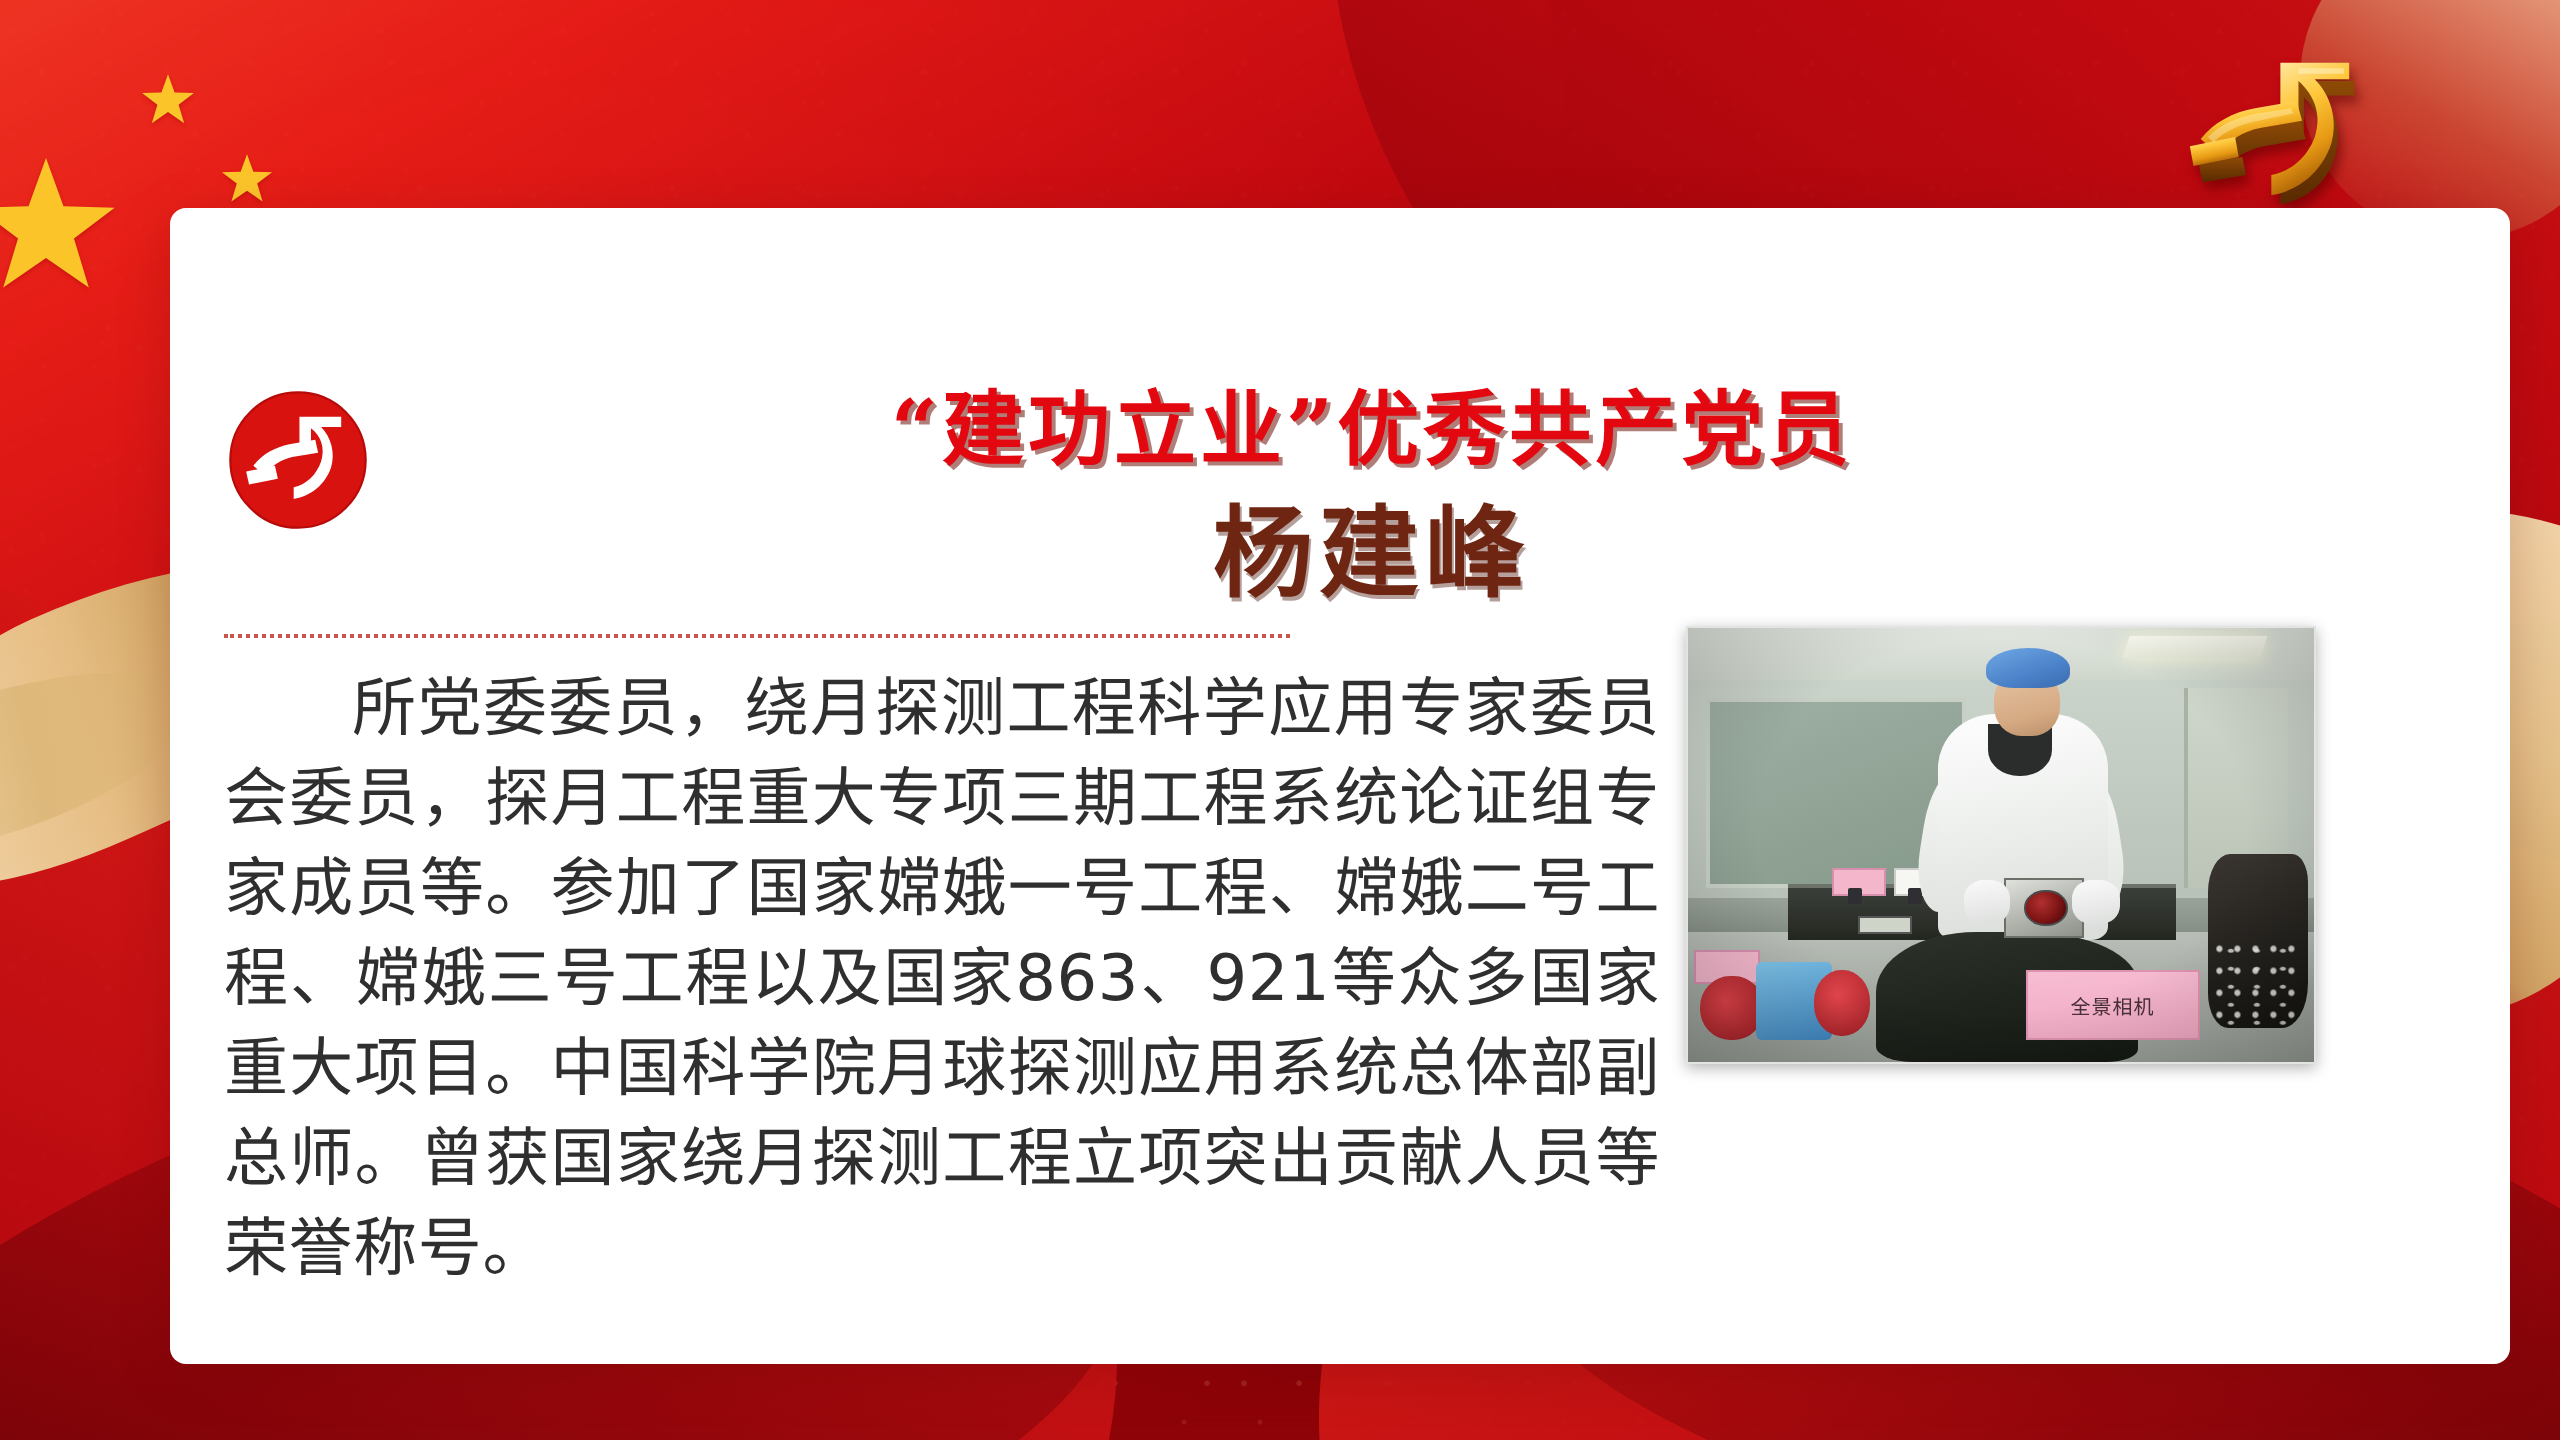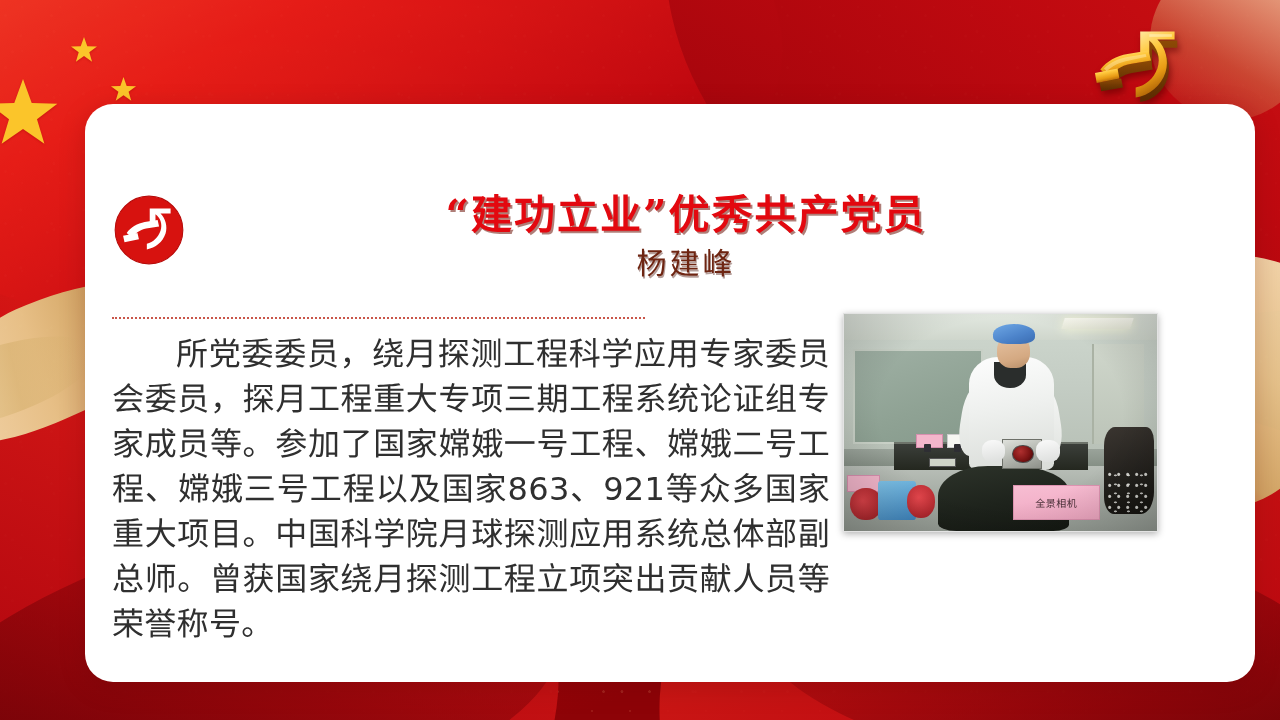--- a/index.html
+++ b/index.html
@@ -107,21 +107,21 @@
     position:absolute;right:82px;top:26px;width:112px;height:86px;
   }
   .emblem-gold svg{display:block;width:100%;height:100%;
     filter:drop-shadow(2px 4px 3px rgba(90,0,0,.55));}
 
   
   .card{
     position:absolute;left:85px;top:104px;
     width:1170px;height:578px;
     background:#ffffff;
-    border-radius:28px;
+    border-radius:8px;
     box-shadow:0 6px 26px rgba(90,0,0,.22);
   }
 
   
   .title-row{
     position:absolute;left:22px;top:86px;width:1090px;
     display:flex;align-items:flex-start;
   }
   .badge{
     flex:0 0 auto;width:72px;height:72px;margin-left:6px;margin-top:4px;
@@ -136,22 +136,22 @@
     font-size:41px;
     letter-spacing:2px;
     color:#e3080f;
     line-height:1.22;
     text-shadow:2px 2px 0 rgba(110,20,10,.55);
     white-space:nowrap;
     margin:0;
   }
   .title-sub{
     font-family:"DejaVu Serif","Liberation Serif",serif;
-    font-weight:normal;
-    font-size:30px;
+    font-weight:bold;
+    font-size:50px;
     letter-spacing:3px;
     color:#6e2512;
     line-height:1.3;
     text-shadow:1px 2px 0 rgba(70,14,6,.40);
     margin:4px 0 0 0;
   }
   .divider{
     position:absolute;left:27px;top:213px;width:533px;height:0;
     border-top:2px dotted #c0392b;
     opacity:.85;

